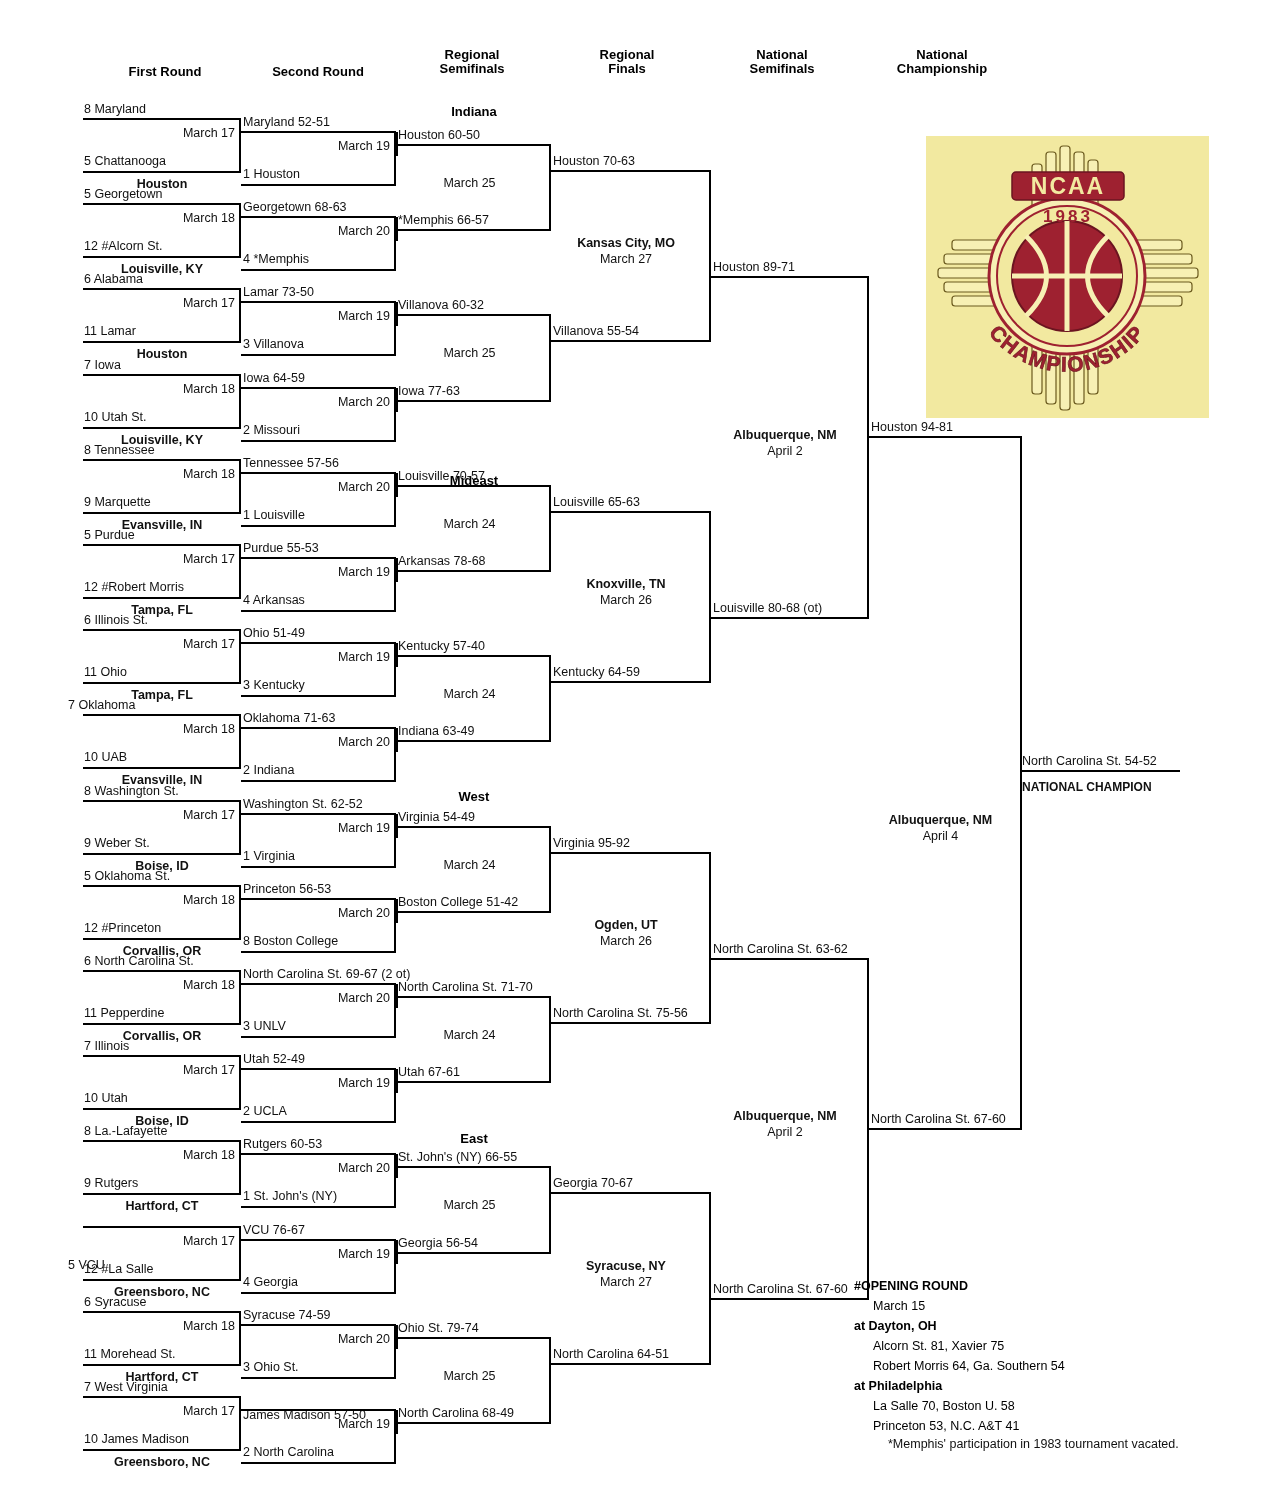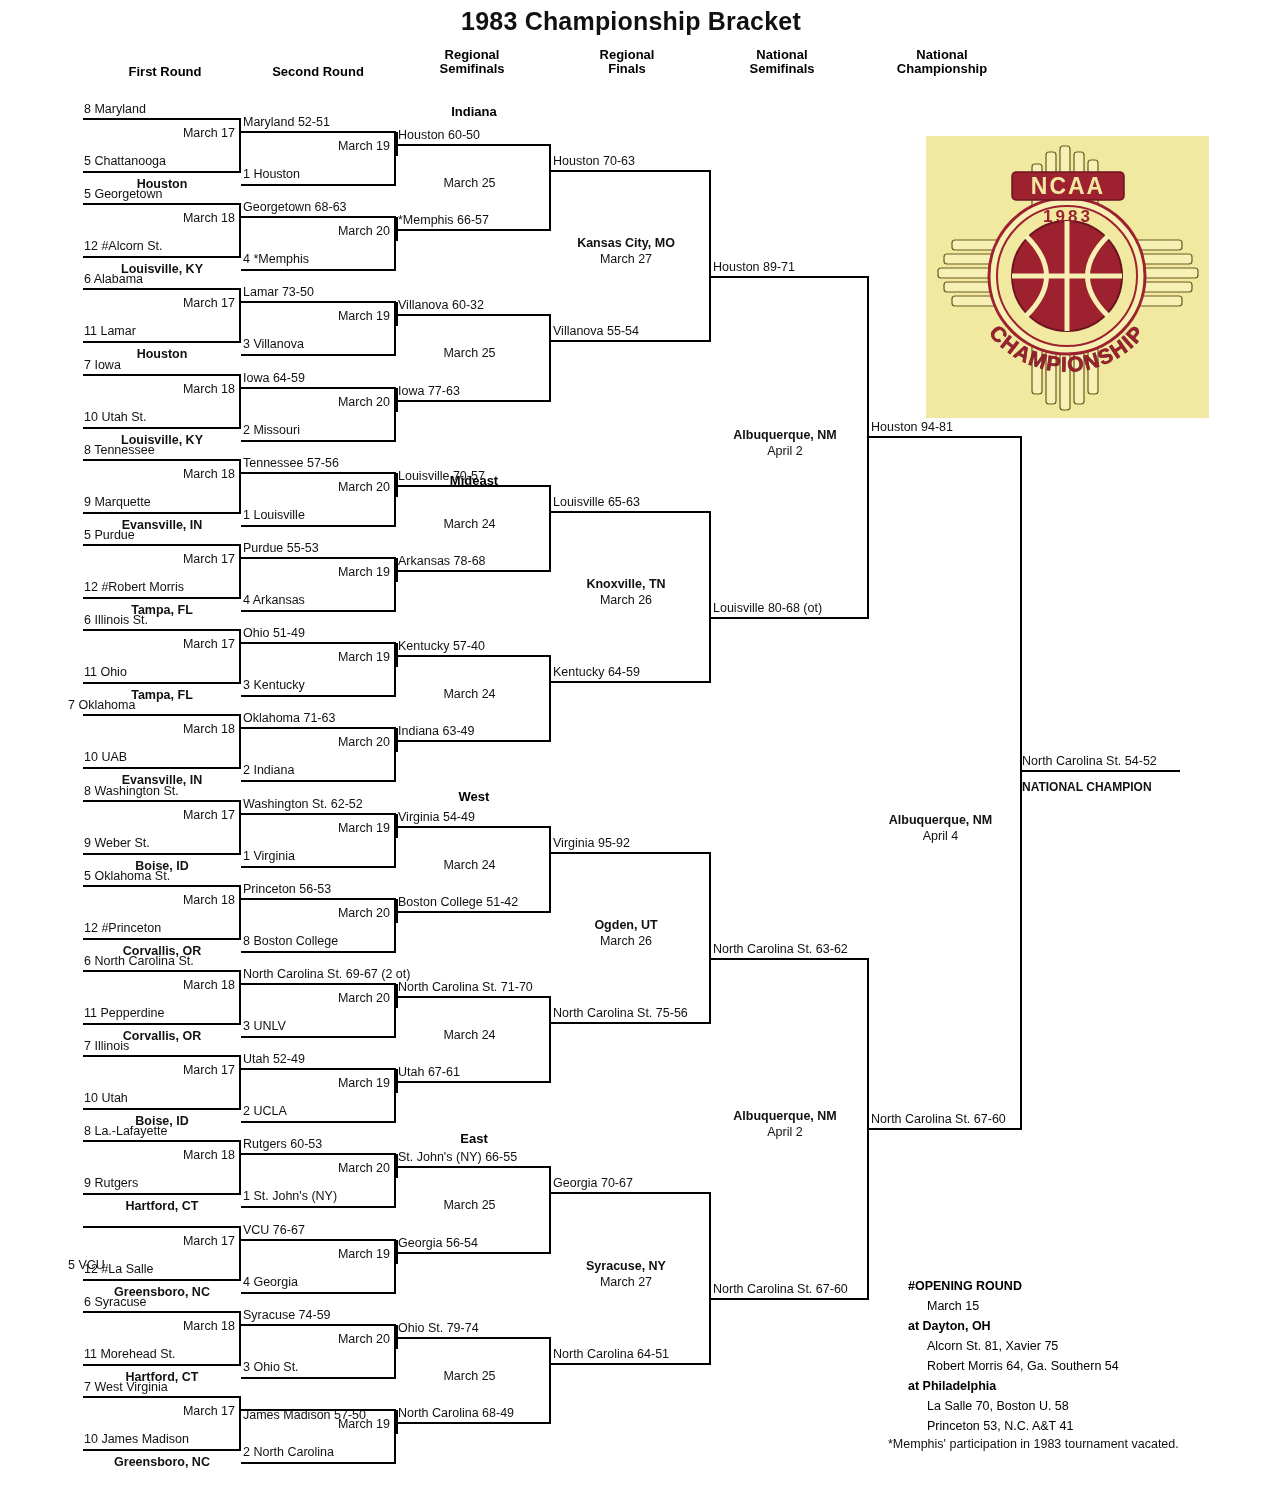--- a/index.html
+++ b/index.html
@@ -26,21 +26,20 @@
 
   .notes{position:absolute;font-size:12.5px;line-height:20px;white-space:nowrap;}
   .notes .hd{font-weight:bold;}
   .notes .in{padding-left:19px;}
 </style>
 </head>
 <body>
 
 <div id="stage">
 
-  <div id="title" class="t" style="position:absolute;">1983 Championship Bracket</div>
 
   <div id="col-headers">
       <div class="colhead" style="left:95px;top:65px;width:140px;">
         <div>First Round</div>
       </div>
       <div class="colhead" style="left:248px;top:65px;width:140px;">
         <div>Second  Round</div>
       </div>
       <div class="colhead" style="left:402px;top:48px;width:140px;">
         <div>Regional</div>
@@ -441,21 +440,21 @@
 
       <defs>
         <path id="arcpath" d="M 44 160 A 100 100 0 0 0 238 160" fill="none"></path>
       </defs>
       <text fill="#9e2130" font-family="'Liberation Sans',sans-serif" font-size="21" font-weight="bold" letter-spacing="1.5" stroke="#6b1420" stroke-width="0.6">
         <textPath href="#arcpath" startOffset="50%" text-anchor="middle">CHAMPIONSHIP</textPath>
       </text>
     </svg>
   </div>
 
-  <div class="notes" id="notes-block" style="left:908px;top:1276px;">
+  <div class="notes" id="notes-block" style="left:854px;top:1276px;">
       <div class="hd">#OPENING ROUND</div>
       <div class="in">March 15</div>
       <div class="hd">at Dayton, OH</div>
       <div class="in">Alcorn St. 81, Xavier 75</div>
       <div class="in">Robert Morris 64, Ga. Southern 54</div>
       <div class="hd">at Philadelphia</div>
       <div class="in">La Salle 70, Boston U. 58</div>
       <div class="in">Princeton 53, N.C. A&amp;T 41</div>
     </div>
 

